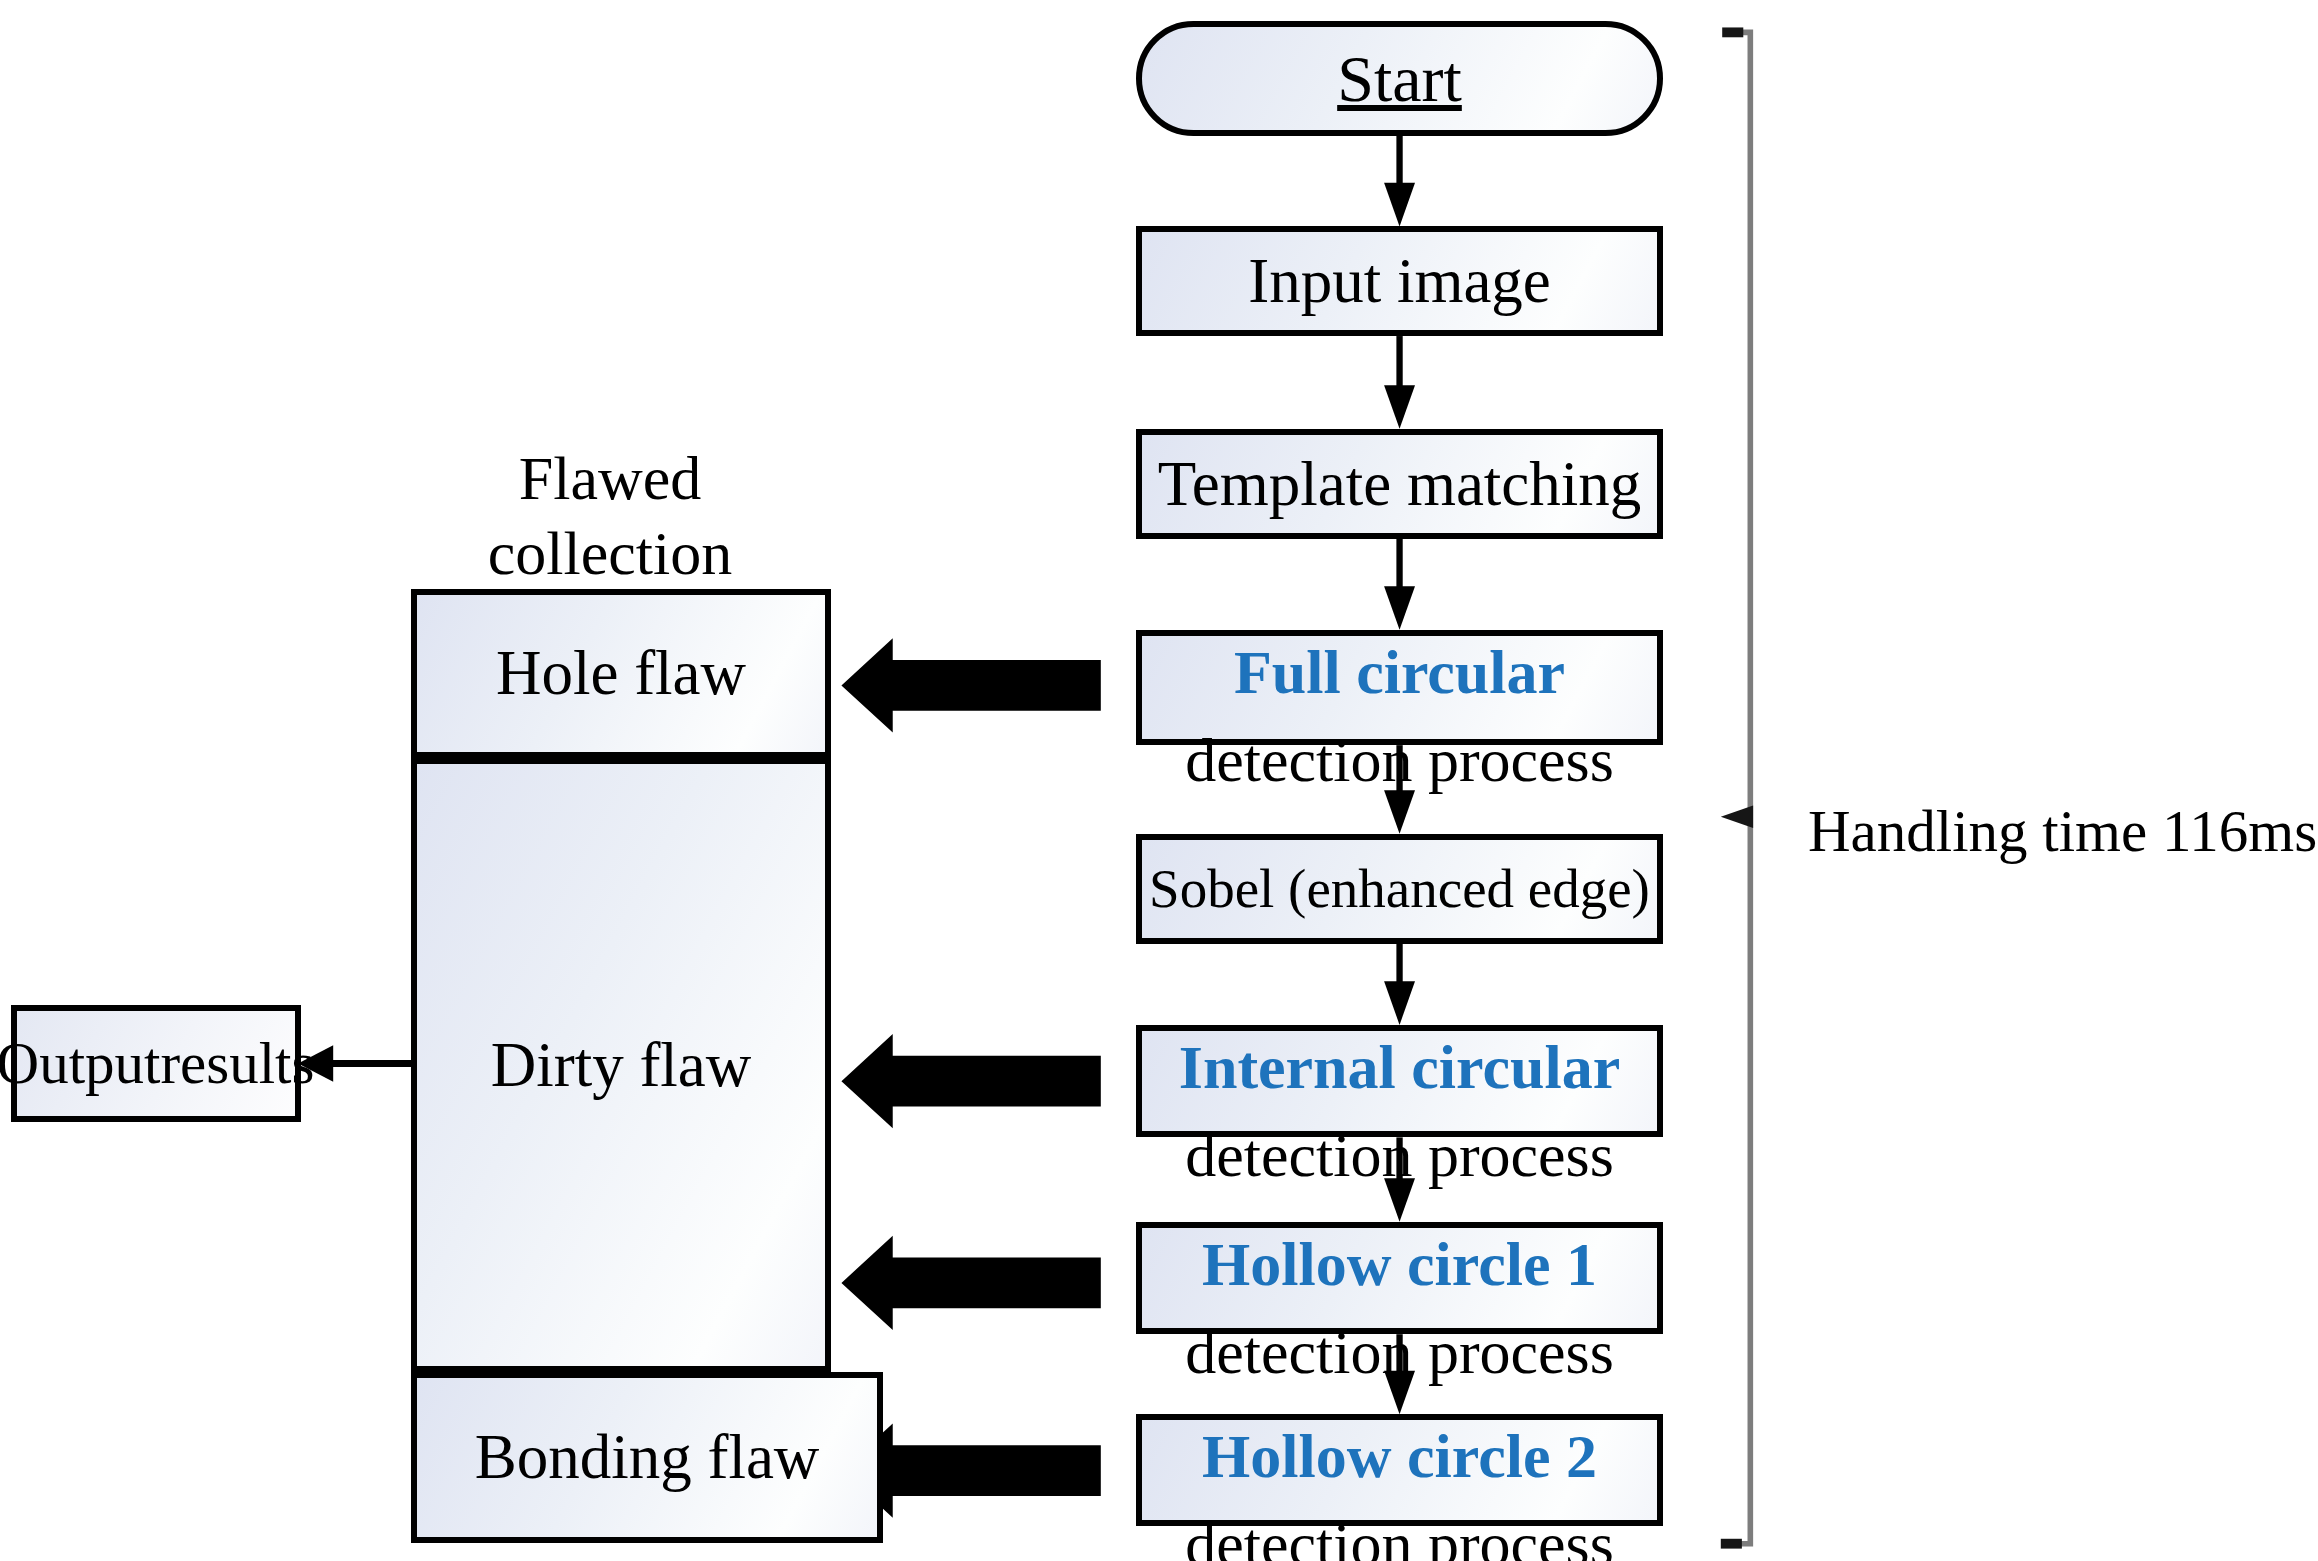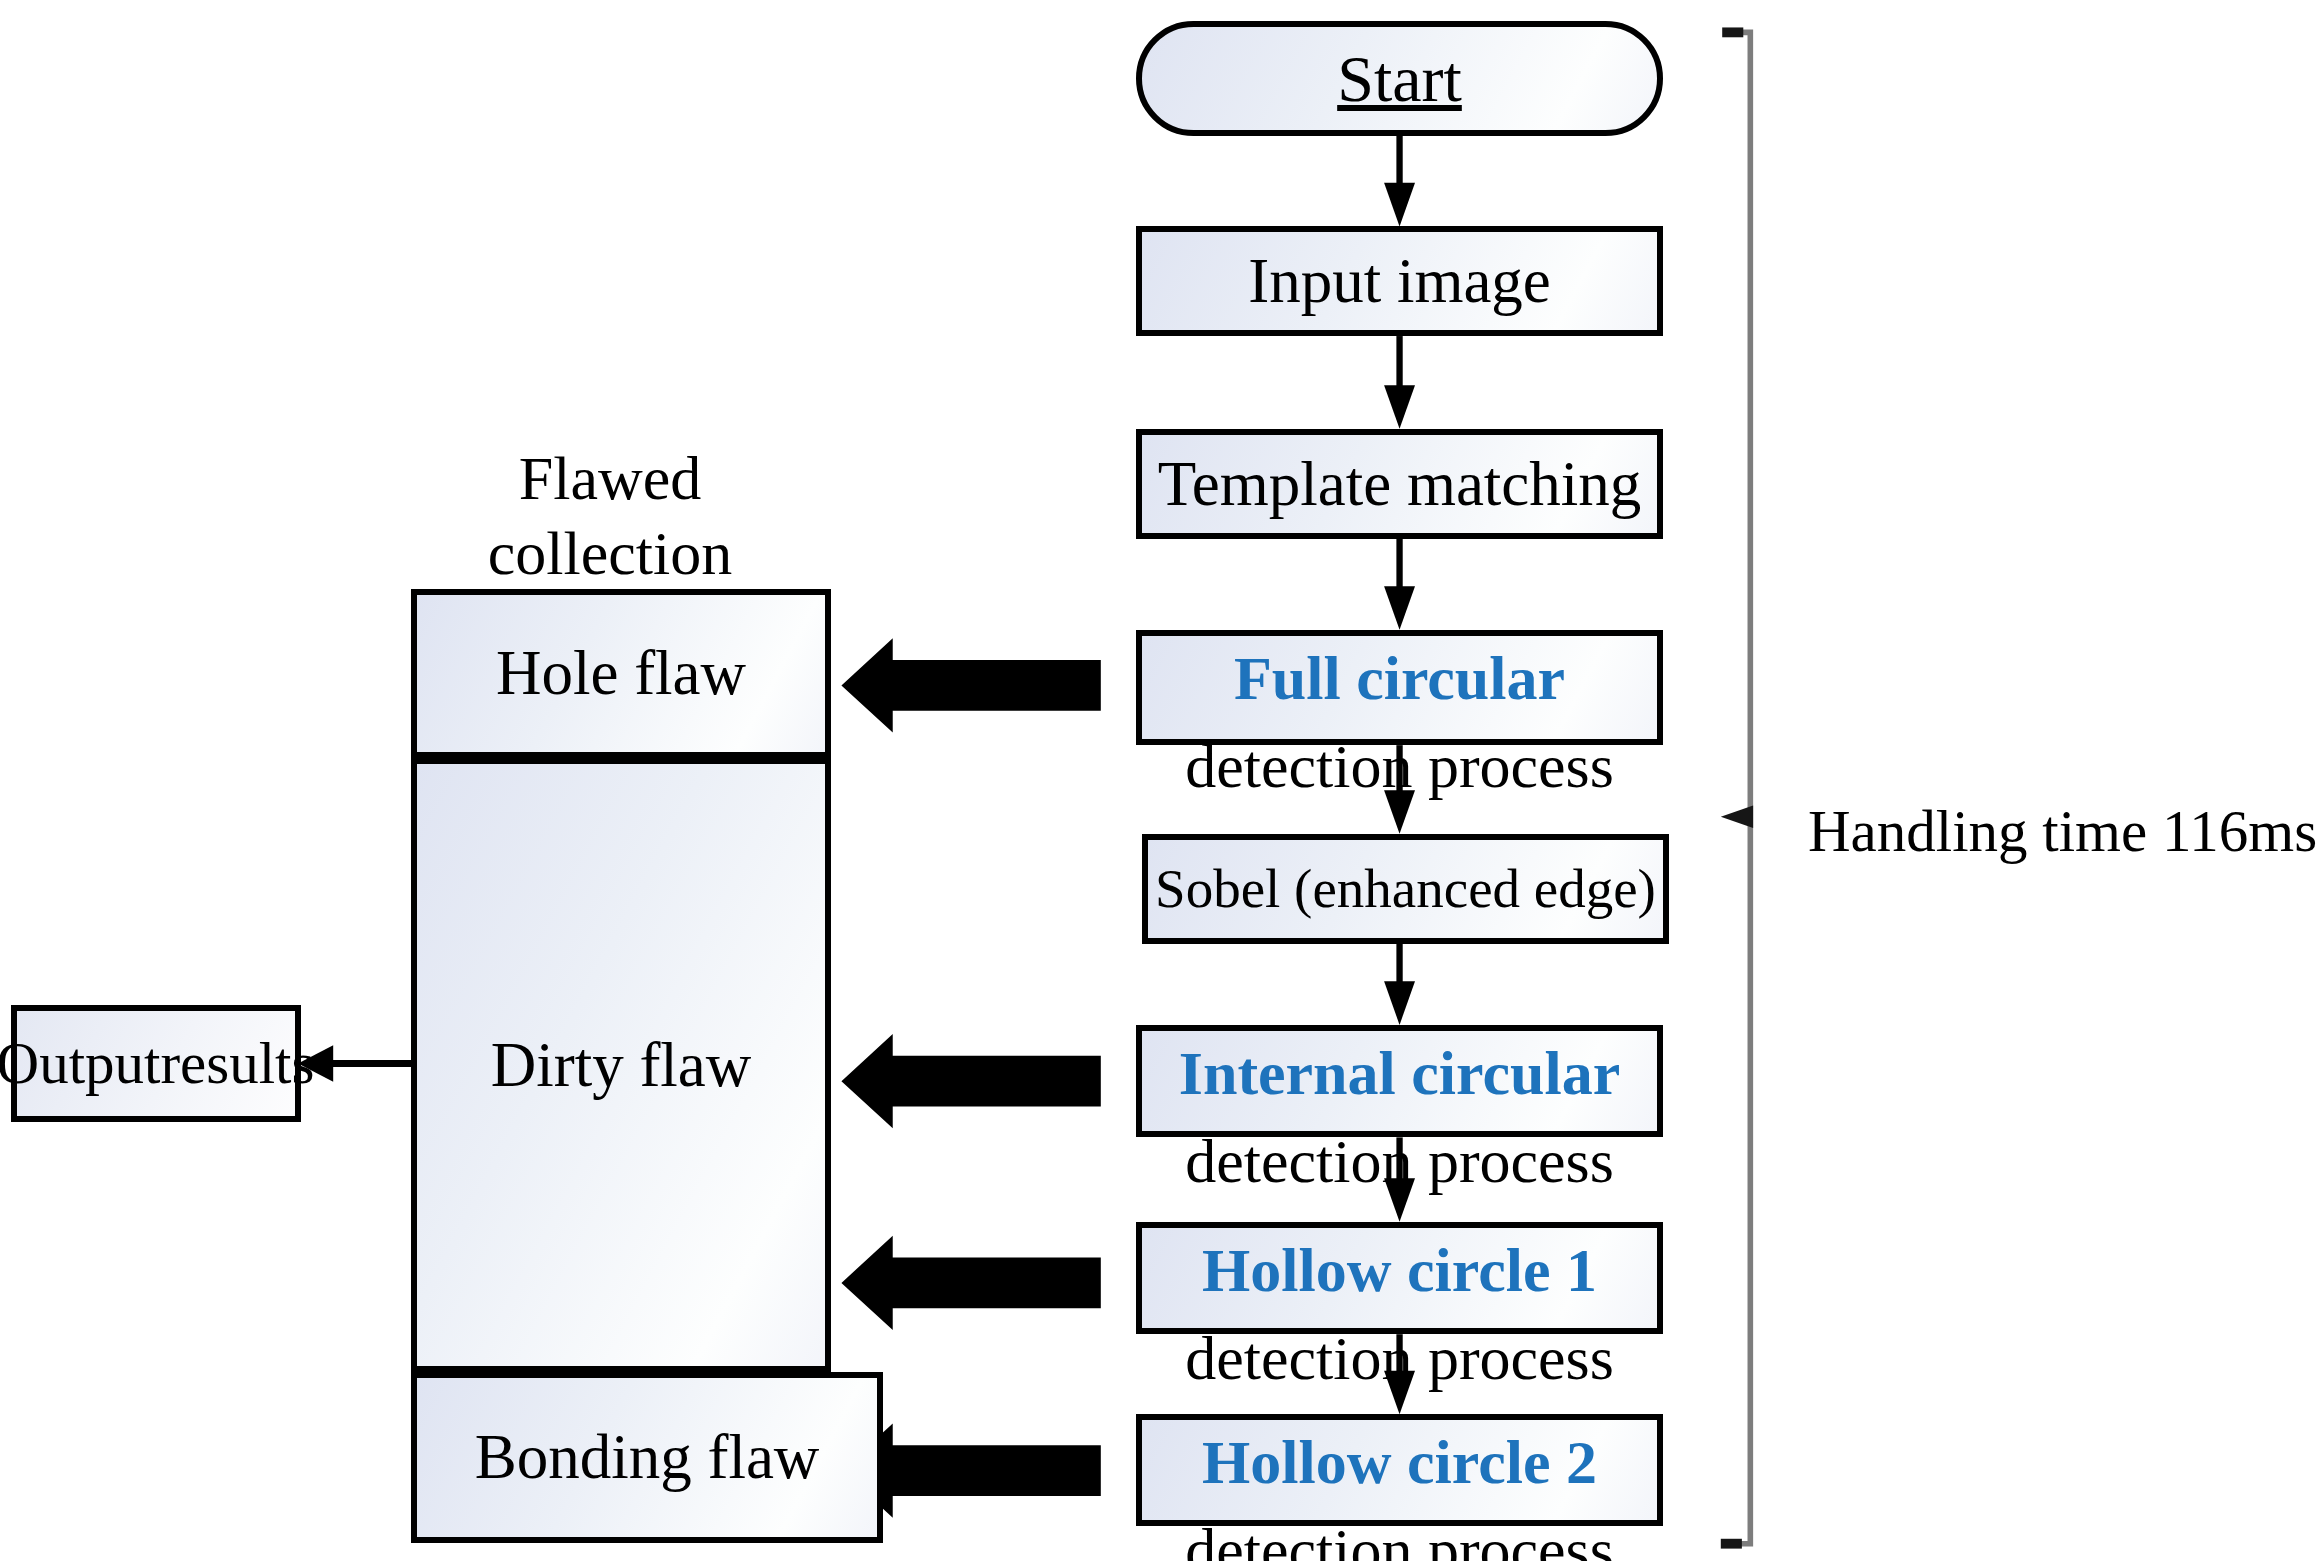--- a/index.html
+++ b/index.html
@@ -8,24 +8,24 @@
     font-family:"Liberation Serif", serif;color:#000;overflow:hidden;
   }
   .links{position:absolute;left:0;top:0;width:2319px;height:1562px;}
   .node{
     position:absolute;box-sizing:border-box;border:6.3px solid #000;
     background:linear-gradient(118deg,#dfe4f2 0%,#ecf0f7 40%,#fdfefe 82%,#f3f5fa 100%);
     display:flex;align-items:center;justify-content:center;
     text-align:center;white-space:nowrap;font-size:63px;line-height:1.05;
   }
   .stadium{border-radius:62px;font-size:66px;text-decoration:underline;}
-  .two{display:block;overflow:visible;padding-top:6px;}
+  .two{display:block;overflow:visible;padding-top:0;}
   .two .l1{font-weight:bold;color:var(--accent-blue,#1e73bc);font-size:62px;line-height:72px;}
   .two .l2{font-weight:normal;color:#000;font-size:62px;line-height:73px;margin-top:16px;}
-  .sobel-node{font-size:55px;margin-left:6px;}
+  .sobel-node{font-size:55px;}
   .heading{
     position:absolute;text-align:center;font-size:62px;line-height:75px;white-space:nowrap;
   }
   .outbox{flex-direction:row;font-size:59px;line-height:67px;background:linear-gradient(118deg,#e4e8f3 0%,#f2f4f9 55%,#fdfdfe 100%);}
   .outbox div{line-height:67px;}
   .handling{
     position:absolute;font-size:59px;white-space:nowrap;
   }
 </style>
 </head>

